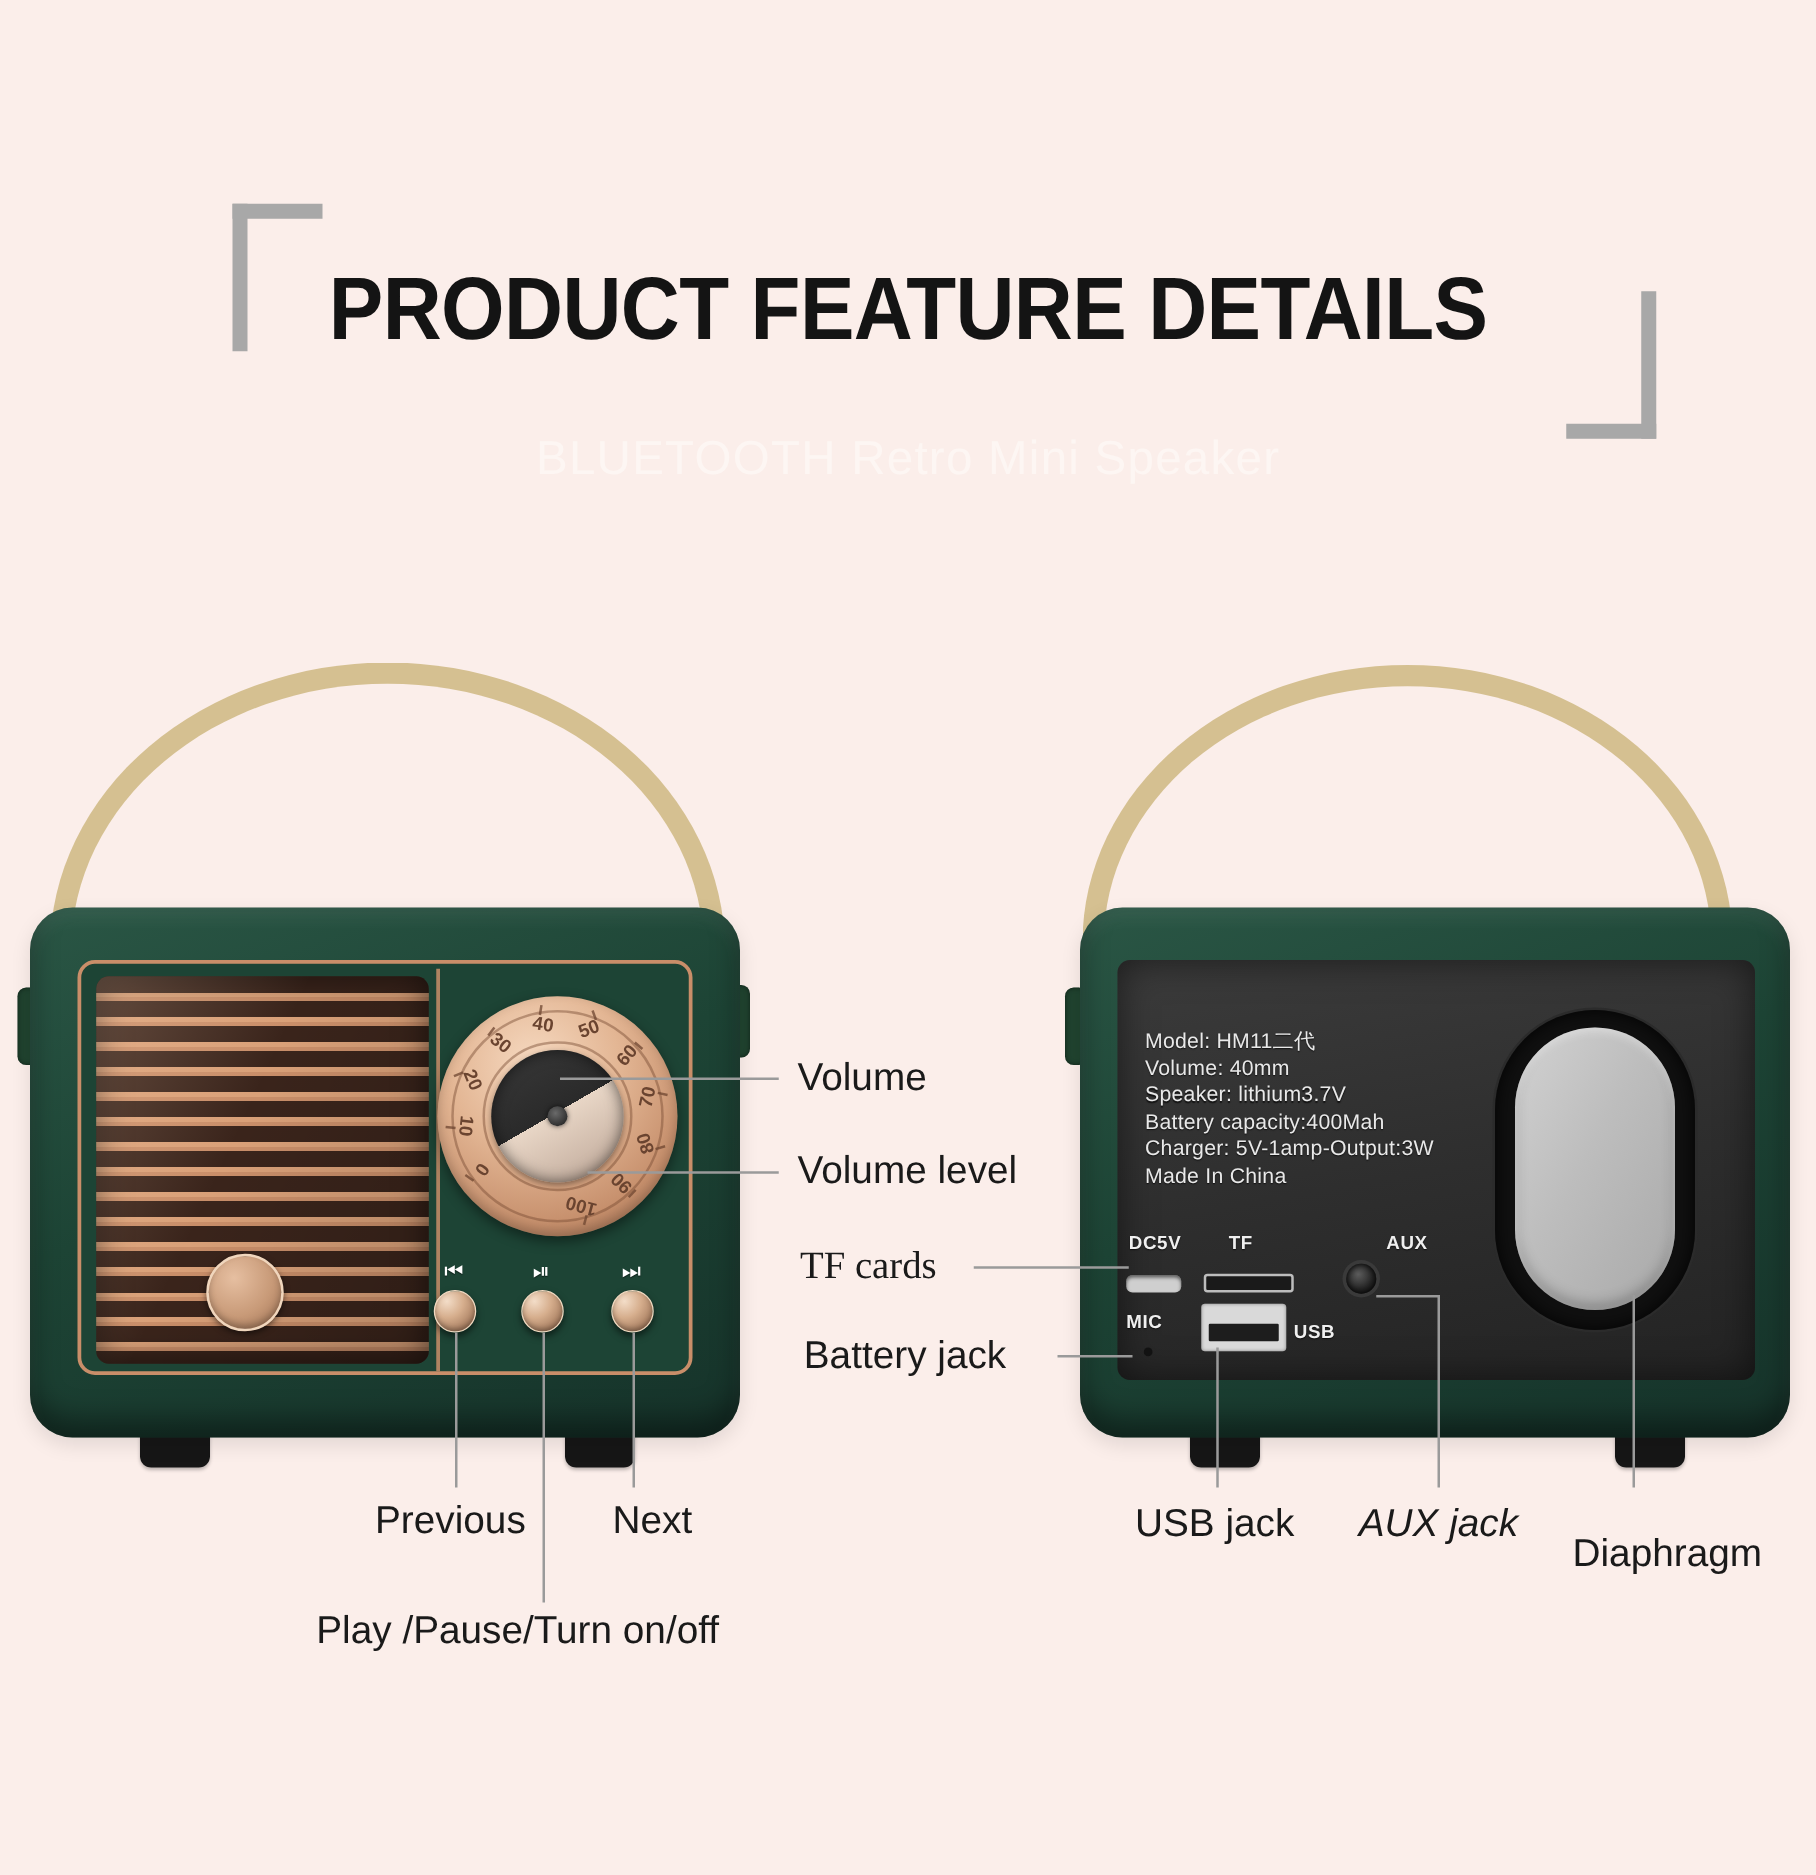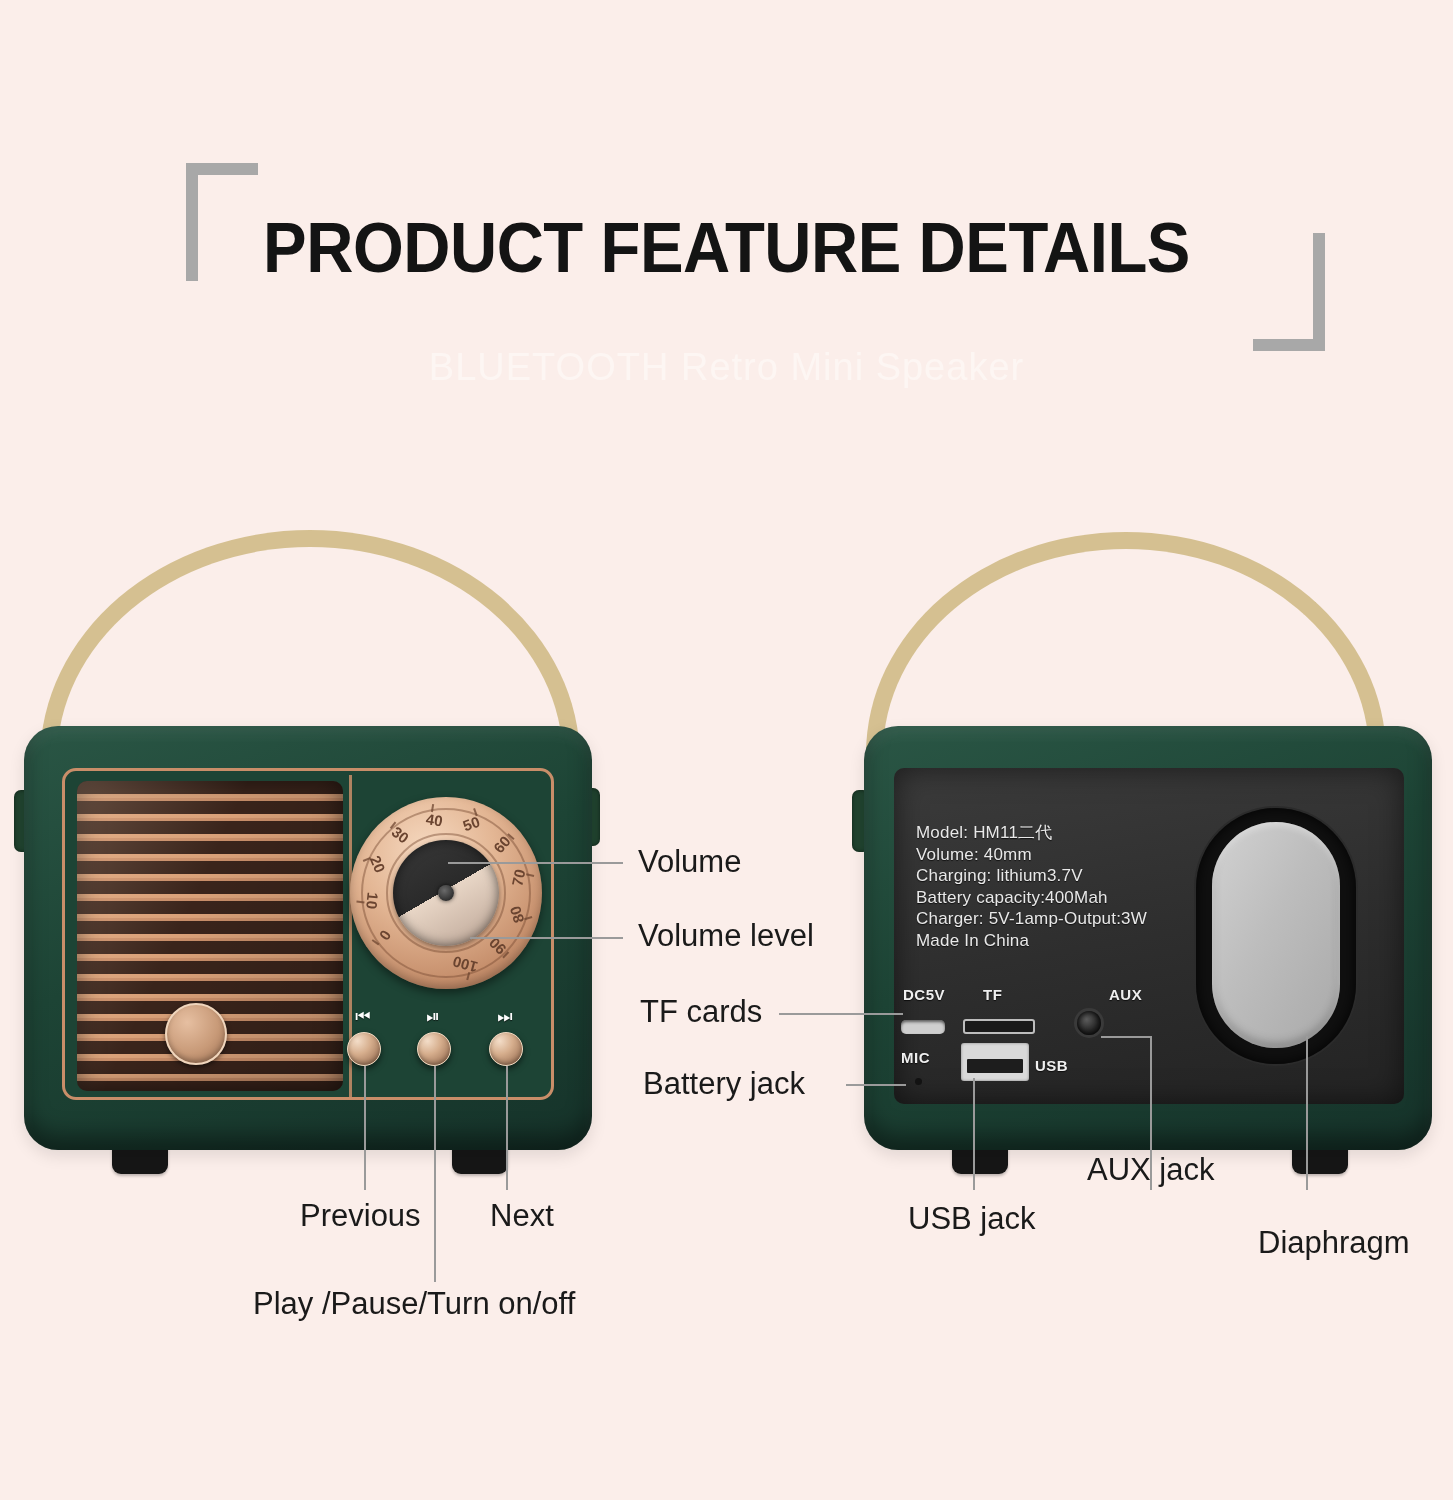--- a/index.html
+++ b/index.html
@@ -309,21 +309,21 @@
     <div class="sidelug" style="left:852px;top:790px;width:18px;height:62px;"></div>
     <div class="sidelug" style="left:1402px;top:788px;width:16px;height:58px;"></div>
 
     <div class="body" style="left:864px;top:726px;width:568px;height:424px;"></div>
 
     <div class="backplate" style="left:894px;top:768px;width:510px;height:336px;"></div>
 
     <div class="spec" id="speclabel" style="left:916px;top:822px;">
         <div>Model: HM11二代</div>
         <div>Volume:   40mm</div>
-        <div>Charging: lithium3.7V</div>
+        <div>Speaker: lithium3.7V</div>
         <div>Battery capacity:400Mah</div>
         <div>Charger: 5V-1amp-Output:3W</div>
         <div>Made In China</div>
       </div>
 
     <div class="port-label" style="left:903px;top:986px;">DC5V</div>
     <div class="port-label" style="left:983px;top:986px;">TF</div>
     <div class="port-label" style="left:1074px;top:986px;margin-left:35px;">AUX</div>
     <div class="port-label" style="left:901px;top:1049px;">MIC</div>
     <div class="port-label" style="left:1035px;top:1057px;">USB</div>
@@ -353,24 +353,24 @@
   <div class="lead lead-v" style="left:434px;top:1066px;height:216px;"></div>
   <div class="lead lead-v" style="left:506px;top:1066px;height:124px;"></div>
 
   <div class="lead lead-v" style="left:973px;top:1078px;height:112px;"></div>
   <div class="lead lead-v" style="left:1150px;top:1036px;height:154px;"></div>
   <div class="lead lead-v" style="left:1306px;top:1036px;height:154px;"></div>
   <div class="lead lead-h" style="left:1101px;top:1036px;width:50px;"></div>
 
   <div class="callout" style="left:638px;top:846px;">Volume</div>
   <div class="callout" style="left:638px;top:920px;">Volume level</div>
-  <div class="callout" style="left:640px;top:996px;">TF cards</div>
+  <div class="callout" style="left:640px;top:996px;font-family:Liberation Serif, serif;">TF cards</div>
   <div class="callout" style="left:643px;top:1068px;">Battery jack</div>
 
   <div class="callout" style="left:300px;top:1200px;">Previous</div>
   <div class="callout" style="left:474px;top:1200px;margin-left:16px;">Next</div>
   <div class="callout" style="left:253px;top:1288px;">Play /Pause/Turn on/off</div>
 
   <div class="callout" style="left:908px;top:1203px;">USB jack</div>
-  <div class="callout" style="left:1087px;top:1154px;">AUX jack</div>
+  <div class="callout" style="left:1087px;top:1203px;font-style:italic;">AUX jack</div>
   <div class="callout" style="left:1258px;top:1203px;margin-top:24px;">Diaphragm</div>
 
 </div>
 
 </body></html>

